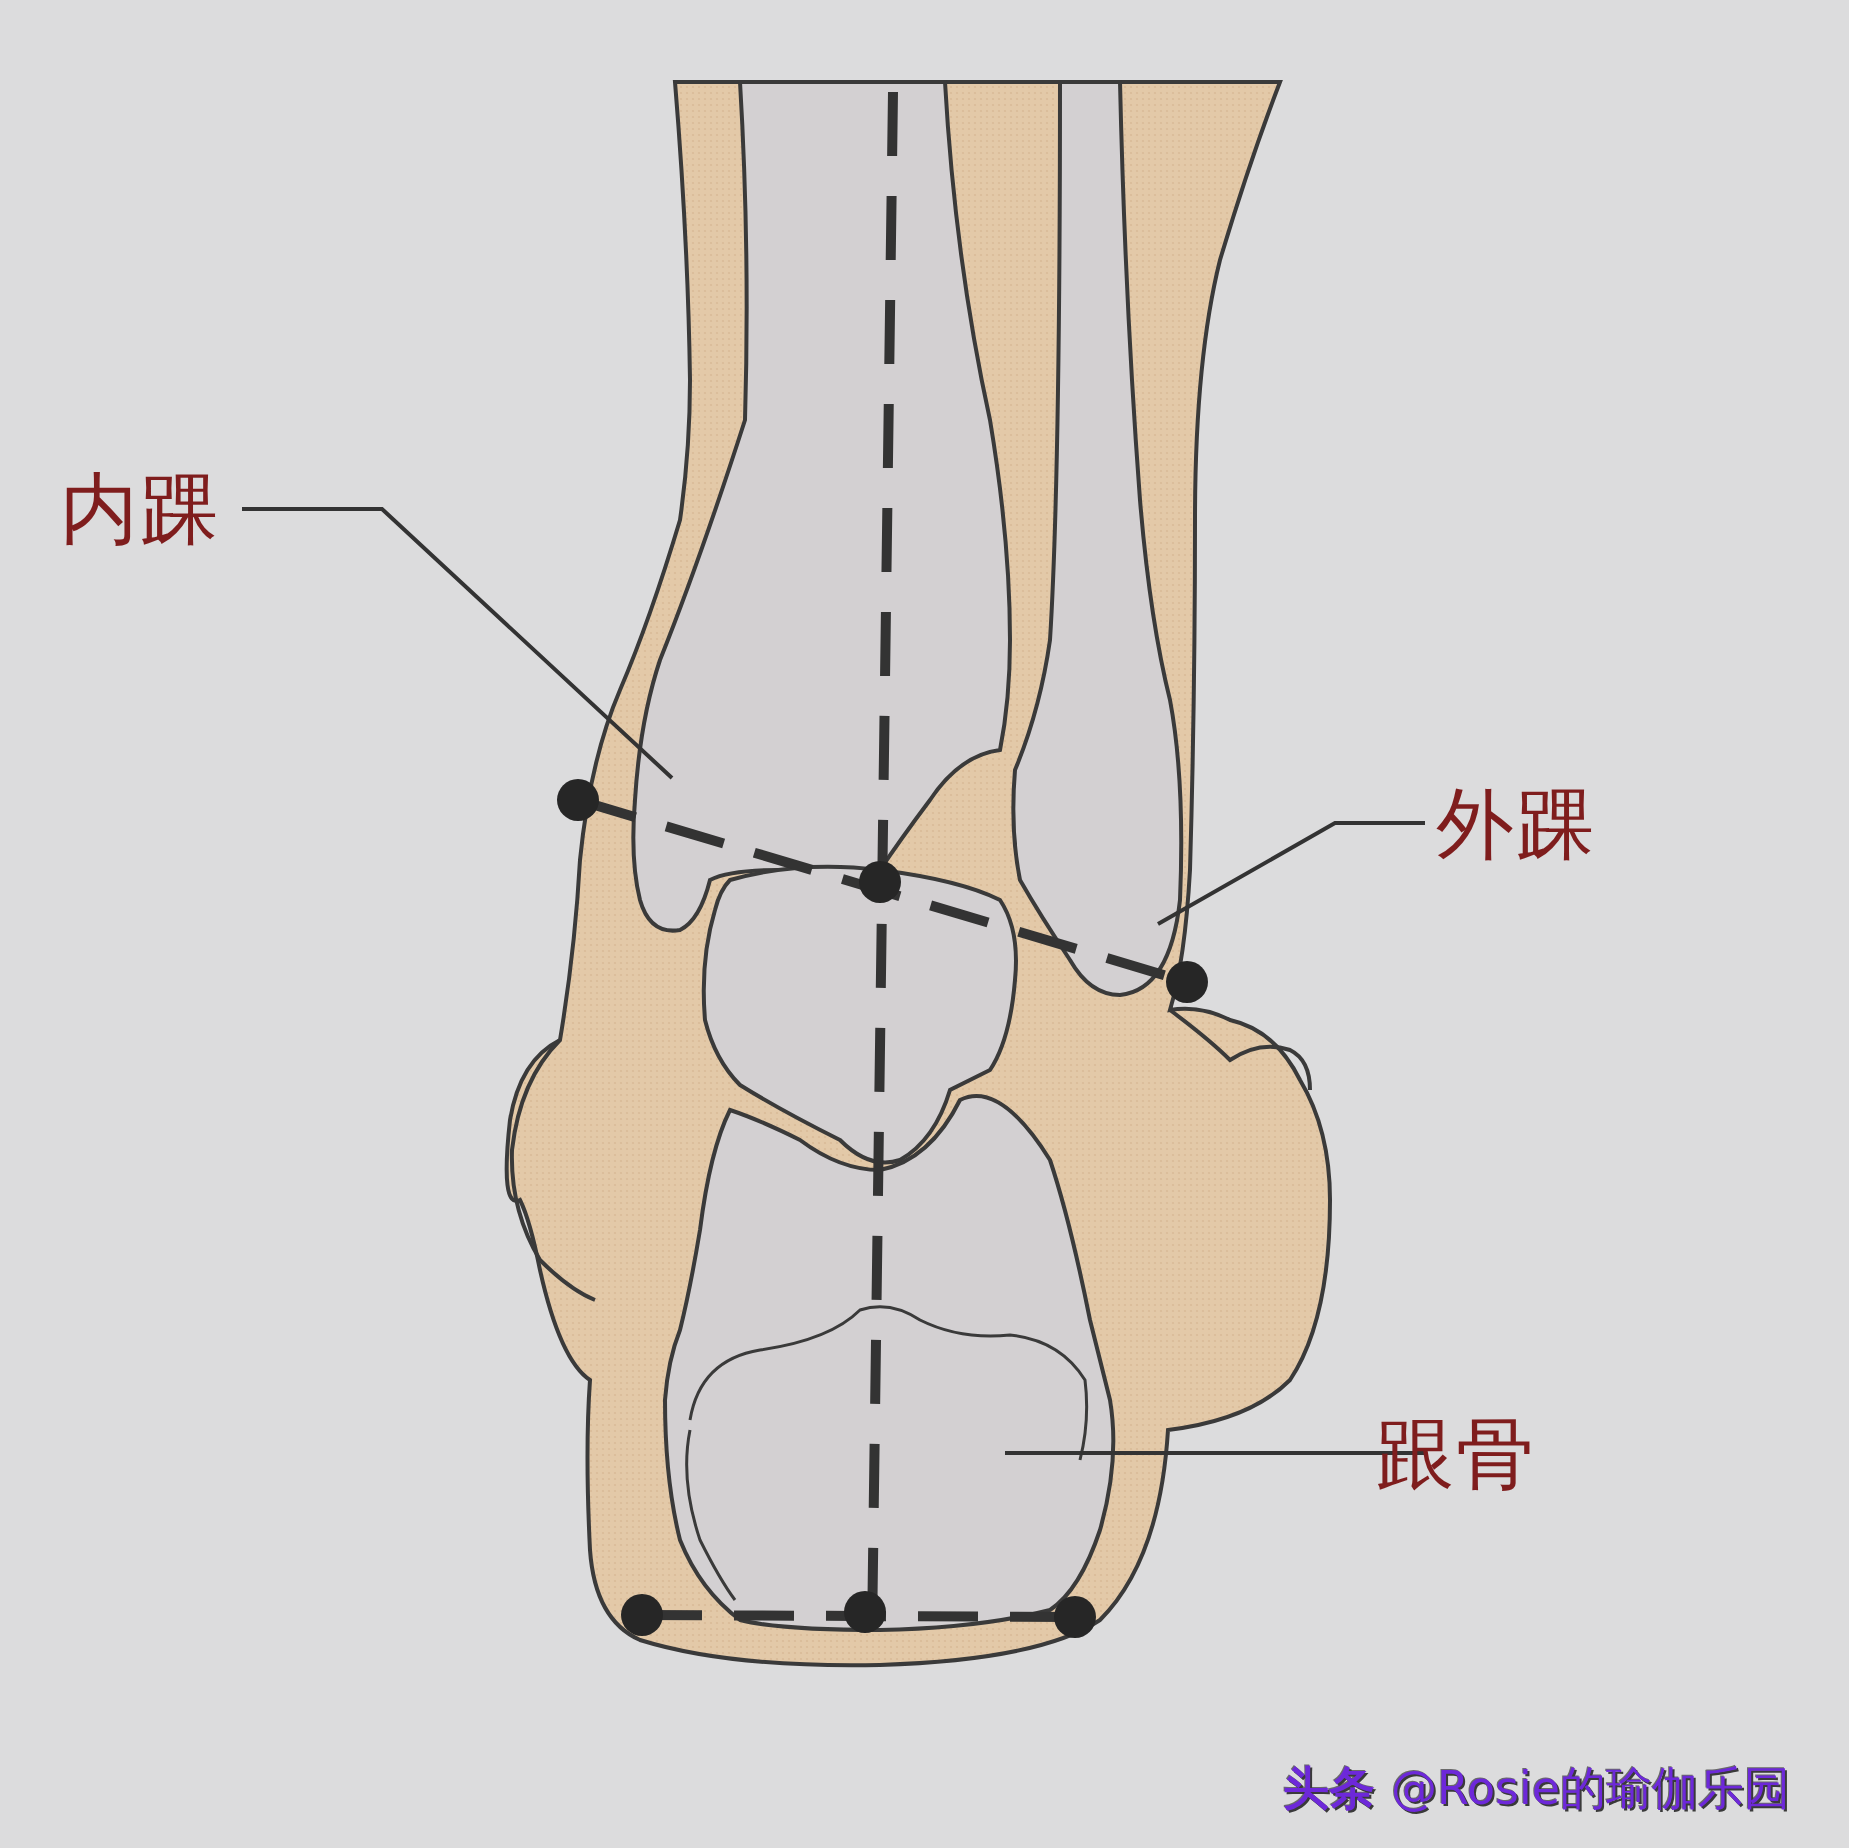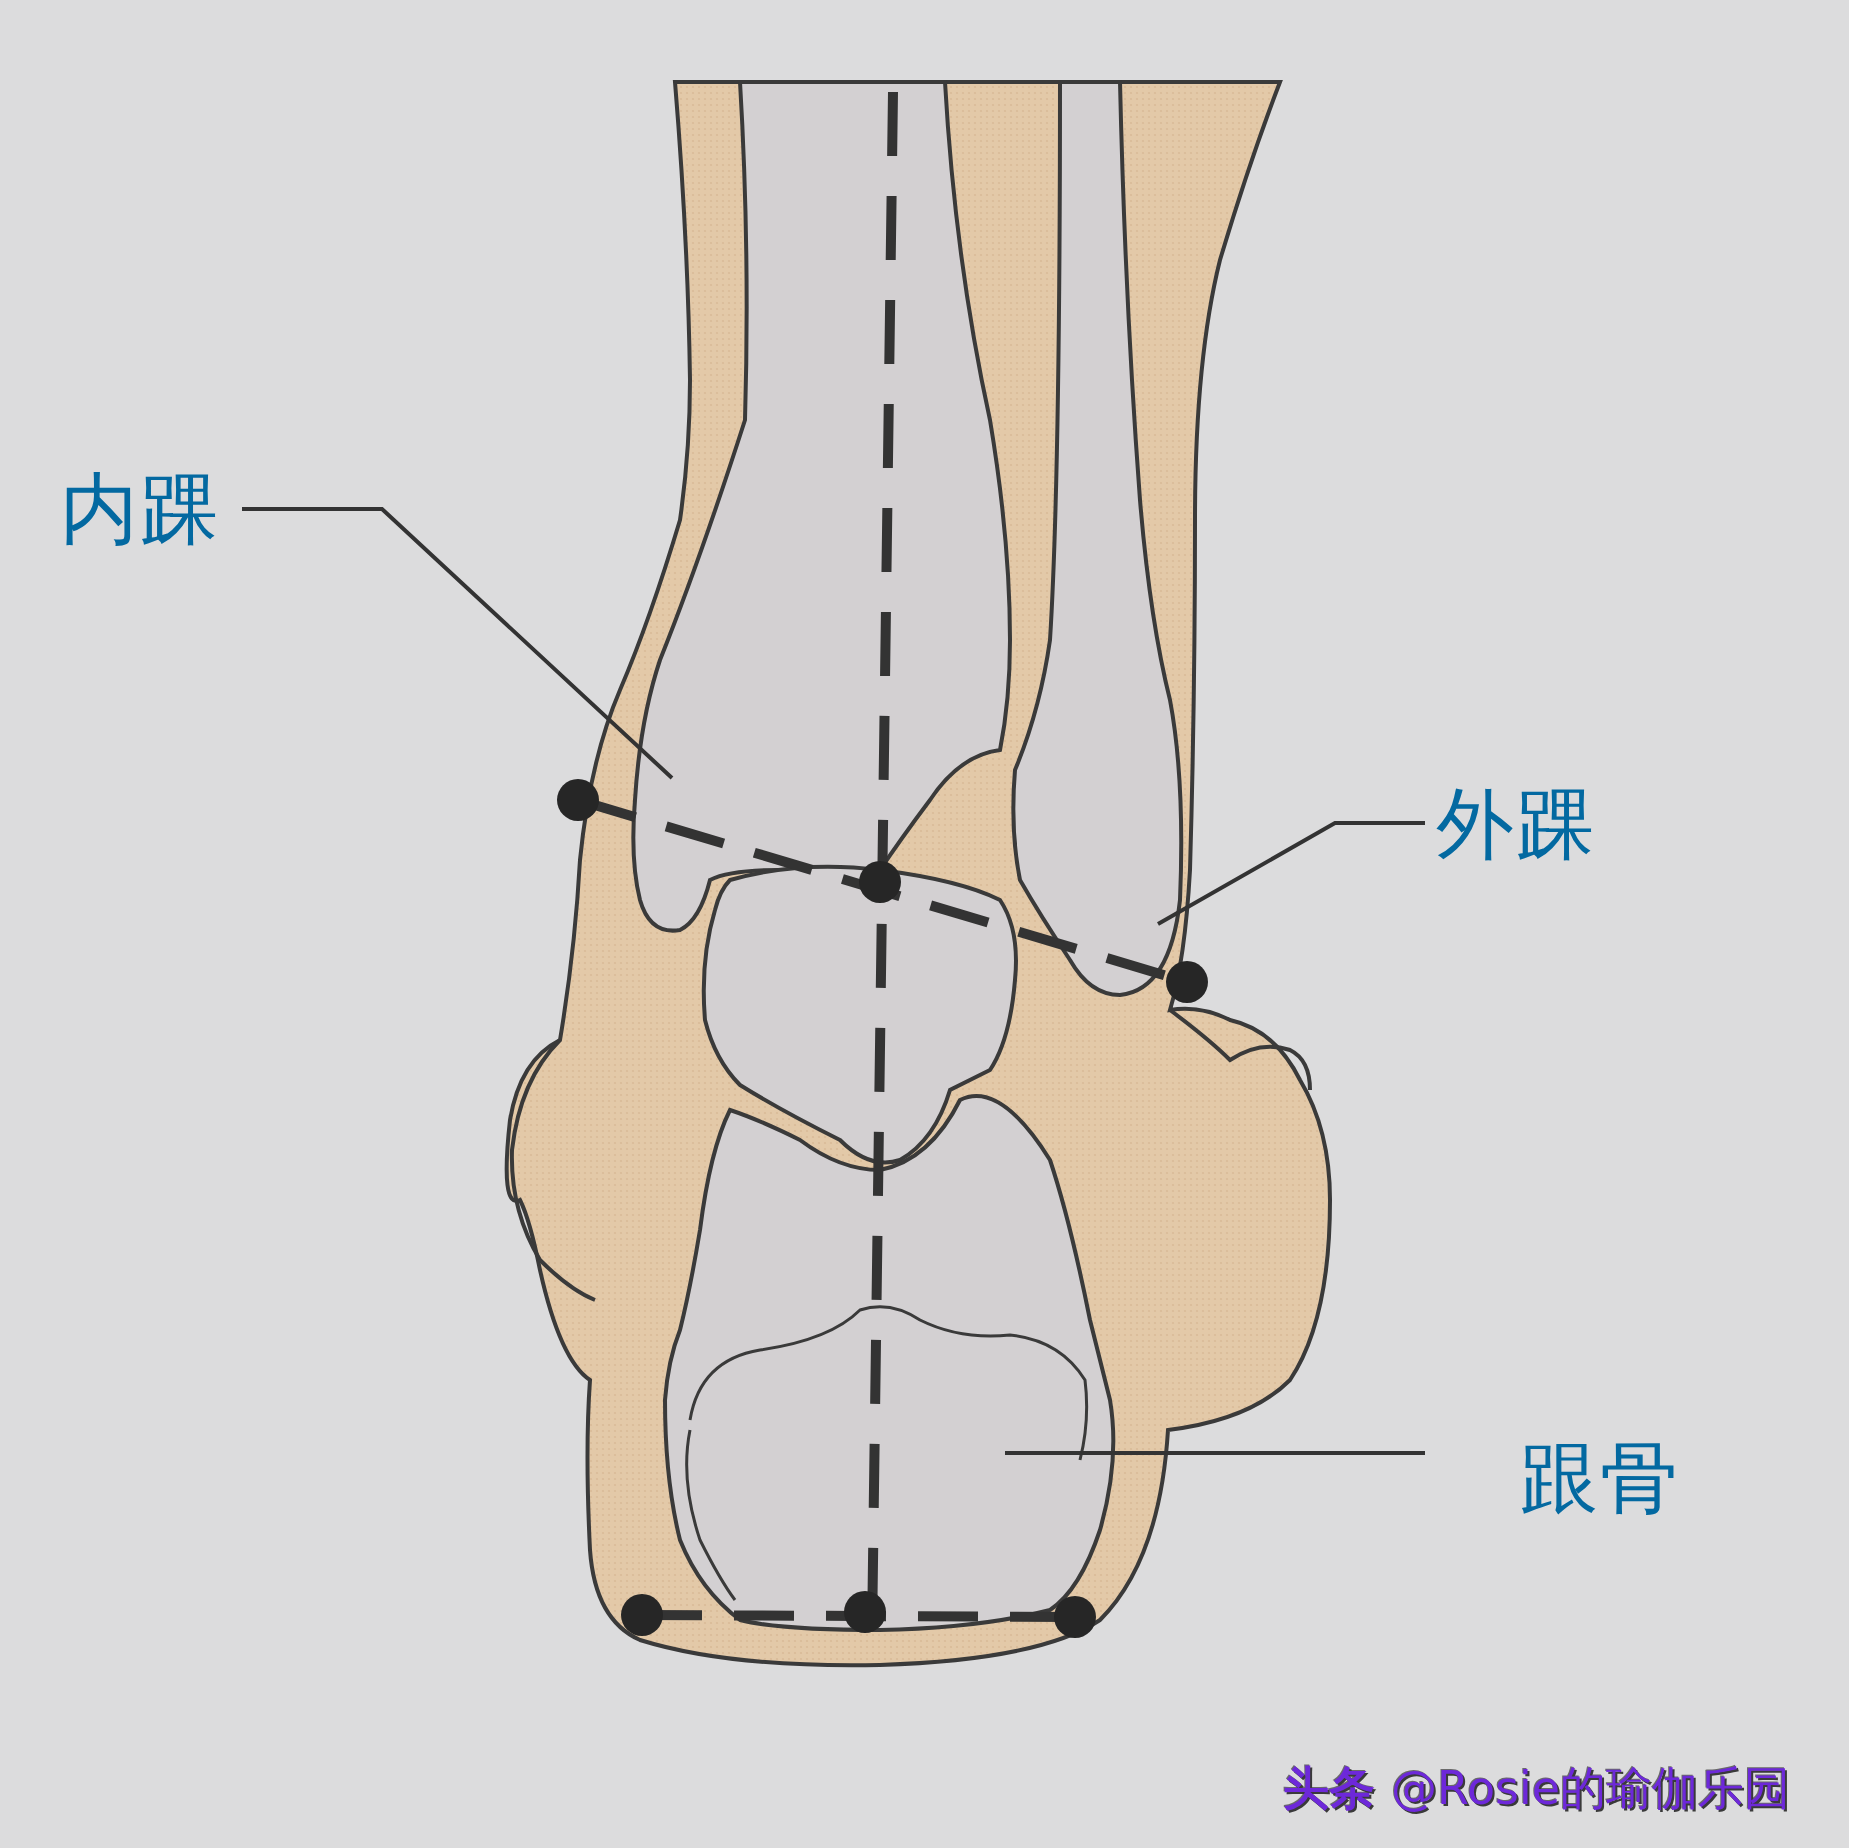--- a/index.html
+++ b/index.html
@@ -4,28 +4,28 @@
 <style>
   html, body { margin: 0; padding: 0; }
   body {
     width: 1849px; height: 1848px; overflow: hidden;
     background: #dcdcdd;
     font-family: "DejaVu Sans", "Liberation Sans", sans-serif;
     position: relative;
   }
   #stage { position: absolute; left: 0; top: 0; width: 1849px; height: 1848px; }
   .label {
-    position: absolute; color: #0369a1;
+    position: absolute; color: #7f1d1d;
     font-family: "DejaVu Sans", "Liberation Sans", sans-serif;
     font-size: 78px; line-height: 1; letter-spacing: 2px;
     white-space: nowrap;
   }
   #lbl-medial { left: 60px; top: 470px; }
   #lbl-lateral { left: 1436px; top: 785px; }
-  #lbl-calc { left: 1520px; top: 1415px; margin-top: 24px; }
+  #lbl-calc { left: 1376px; top: 1415px; }
   #watermark {
     position: absolute; left: 1283px; top: 1758px;
     font-size: 46px; color: #6d28d9; font-weight: bold;
     text-shadow: 2px 2px 0 #3a3a3a, -1px -1px 0 #6a6a6a;
     white-space: nowrap;
     font-family: "DejaVu Sans", "Liberation Sans", sans-serif;
   }
   #watermark .handle { font-weight: normal; }
 </style>
 </head>

